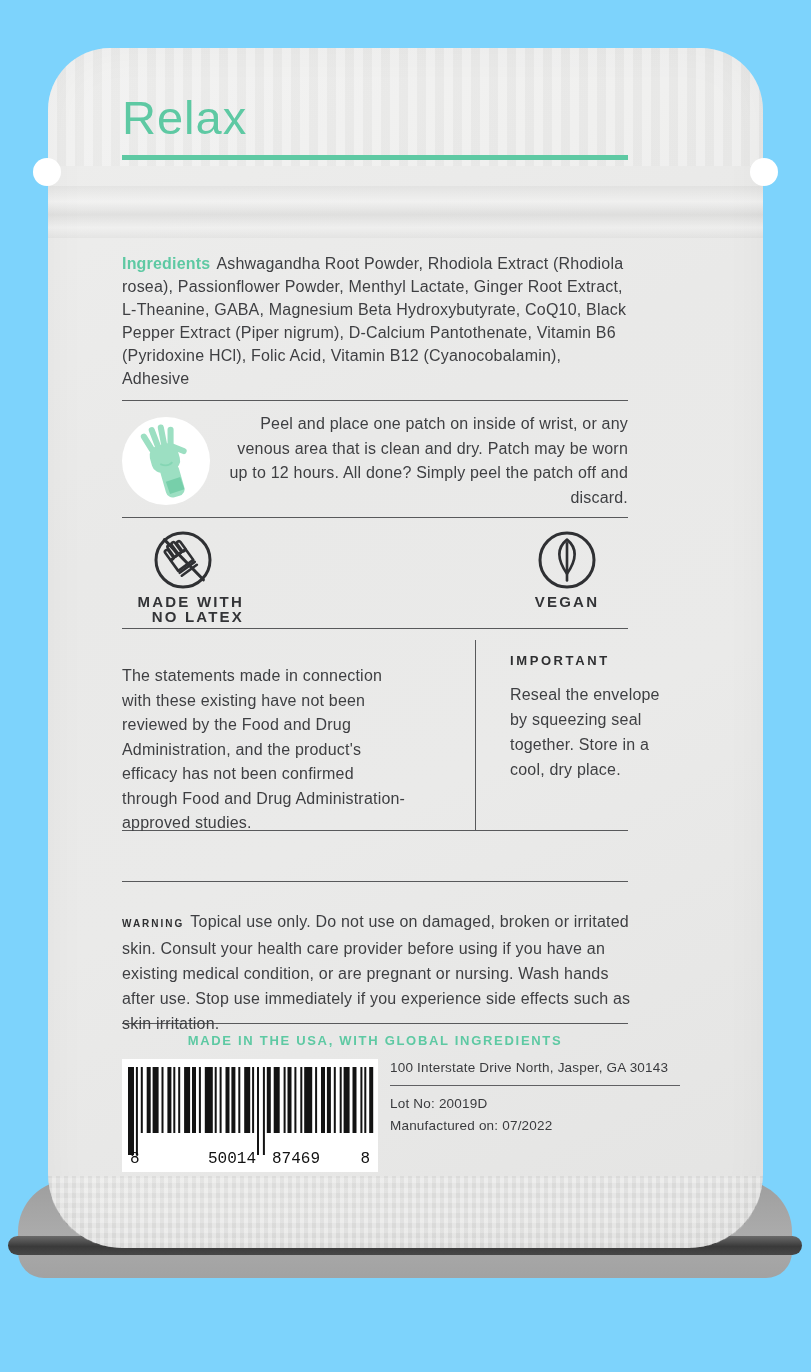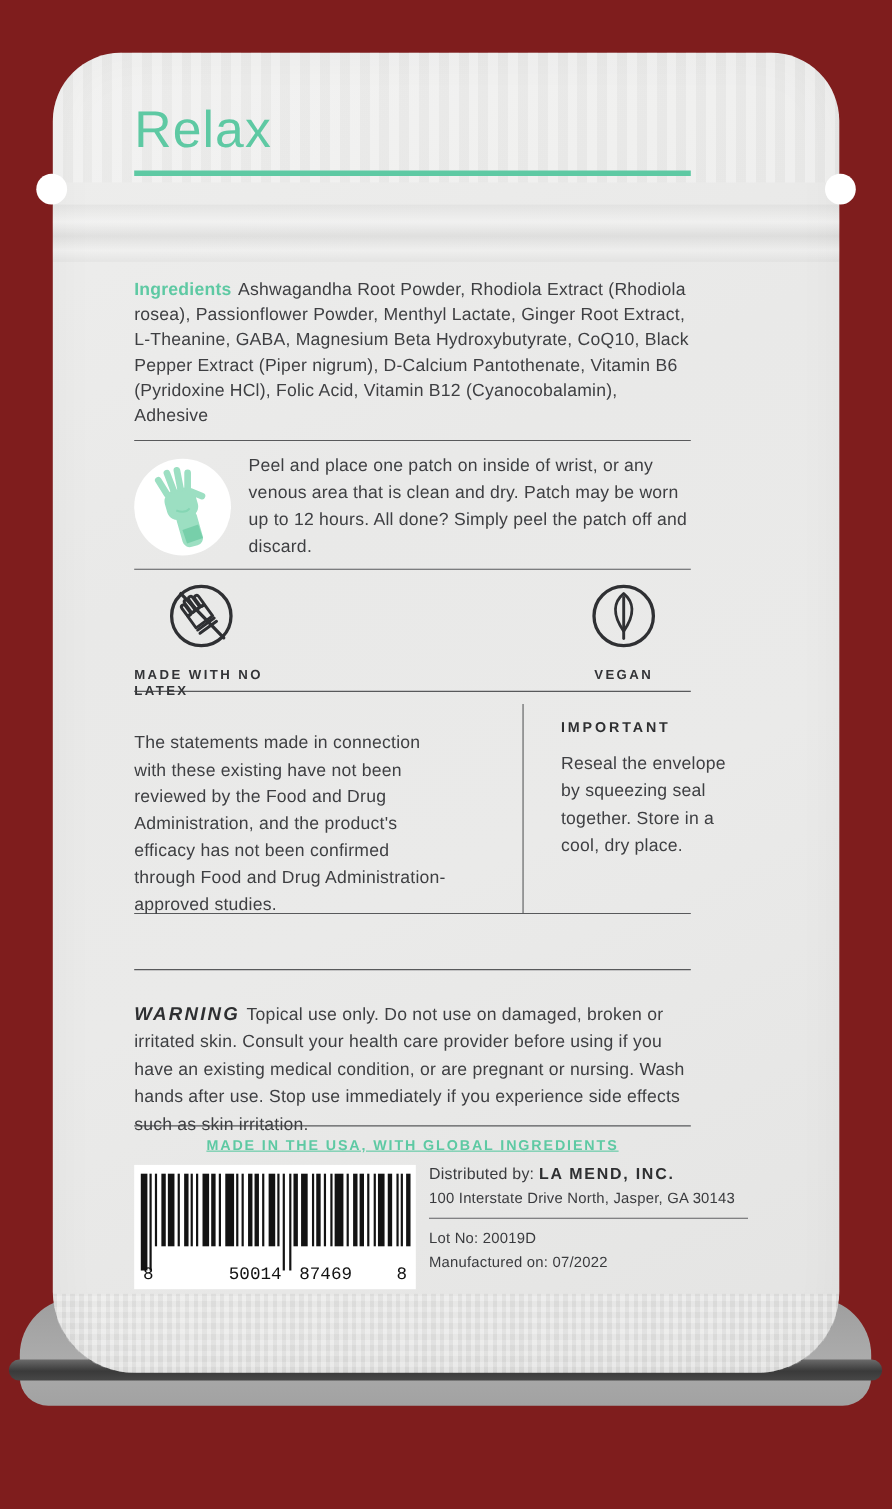--- a/index.html
+++ b/index.html
@@ -1,16 +1,16 @@
 <!DOCTYPE html>
 <html style="--accent: #5ec9a3;"><head>
 <meta charset="utf-8">
 <style>
   html,body{margin:0;padding:0;background:#ffffff;}
-  .stage{position:relative;width:811px;height:1372px;background:#7f1d1d;overflow:hidden;
+  .stage{position:relative;width:811px;height:1372px;background:#7dd3fc;overflow:hidden;
          font-family:"Liberation Sans",sans-serif;color:#3e3f42;}
   
   .backdrop{position:absolute;left:18px;top:1180px;width:774px;height:98px;
             background:linear-gradient(#9e9e9e,#ababab 55%,#a2a2a2);
             border-radius:52px 52px 26px 26px;}
   .shadow-bar{position:absolute;left:8px;top:1236px;width:794px;height:19px;border-radius:10px;
             background:linear-gradient(#6a6a6a,#3a3a3a 55%,#474747);}
   
   .package{position:absolute;left:48px;top:48px;width:715px;height:1200px;
            border-radius:62px 62px 74px 74px;
@@ -24,49 +24,49 @@
            background:repeating-linear-gradient(90deg,rgba(0,0,0,0.028) 0 4px,rgba(255,255,255,0.2) 4px 8px),
                       repeating-linear-gradient(0deg,rgba(0,0,0,0.02) 0 5px,rgba(255,255,255,0.12) 5px 10px);}
   .notch{position:absolute;width:28px;height:28px;border-radius:50%;background:#ffffff;top:110px;}
   .notch.left{left:-15px;} .notch.right{right:-15px;}
   
   .title{position:absolute;left:74px;top:42px;font-size:47px;letter-spacing:1px;color:var(--accent);}
   .title-rule{position:absolute;left:74px;top:107px;width:506px;height:5px;background:var(--accent);}
   .body-text{font-size:16px;line-height:23px;letter-spacing:0.2px;color:#3e3f42;}
   .lead{font-weight:bold;margin-right:6px;}
   .teal{color:var(--accent);}
-  .dark-lead{color:#2e2f31;letter-spacing:2px;font-size:17px;font-style:italic;}
+  .dark-lead{color:#2e2f31;letter-spacing:2px;font-size:10px;}
   .rule{position:absolute;left:74px;width:506px;height:0;border-top:1.4px solid rgba(62,63,66,0.85);}
   
   .ingredients{position:absolute;left:74px;top:188px;width:506px;}
   .r1{top:352px;} 
   .directions{position:absolute;left:74px;top:364px;width:506px;display:flex;align-items:center;gap:16px;}
   .hand-circle{flex:0 0 88px;width:88px;height:88px;border-radius:50%;background:#ffffff;
                display:flex;align-items:center;justify-content:center;}
-  .directions p{margin:0;width:402px;font-size:16px;line-height:24.5px;letter-spacing:0.2px;}
+  .directions p{margin:0;width:402px;font-size:16px;line-height:24.5px;letter-spacing:0.2px;text-align:right;}
   .r2{top:469px;}
   .badges{position:absolute;left:74px;top:482px;width:506px;display:flex;justify-content:space-between;}
   .badge{width:122px;display:flex;flex-direction:column;align-items:center;}
   .badge svg{width:60px;height:60px;}
-  .badge-label{margin-top:16px;font-size:12px;font-weight:bold;letter-spacing:2.2px;line-height:15px;
-               text-align:left;color:#333437;}
+  .badge-label{margin-top:4px;font-size:15px;font-weight:bold;letter-spacing:2.2px;line-height:15px;
+               text-align:right;color:#333437;}
   .r3{top:580px;}
   .twocol{position:absolute;left:74px;top:592px;width:506px;height:190px;}
   .disclaimer{position:absolute;left:0;top:8px;width:292px;font-size:16px;line-height:24.5px;letter-spacing:0.2px;}
   .vdiv{position:absolute;left:353px;top:0;width:0;height:190px;border-left:1.4px solid rgba(62,63,66,0.85);}
   .important{position:absolute;left:388px;top:8px;width:170px;font-size:16px;line-height:25px;letter-spacing:0.2px;}
   .important .head{font-size:13px;font-weight:bold;letter-spacing:2.6px;color:#2e2f31;margin-bottom:9px;}
   .r4{top:782px;}
   .website{position:absolute;left:74px;top:799px;width:506px;text-align:center;
            font-size:17.5px;font-weight:bold;letter-spacing:1.2px;color:var(--accent);}
   .r5{top:833px;}
   .warning{position:absolute;left:74px;top:845px;width:512px;font-size:16px;line-height:25px;letter-spacing:0.2px;}
   .r6{top:975px;}
   .made-in{position:absolute;left:34px;top:985px;width:586px;text-align:center;
-           font-size:13px;font-weight:bold;letter-spacing:1.7px;color:var(--accent);text-decoration:underline;}
+           font-size:13px;font-weight:bold;letter-spacing:1.7px;color:var(--accent);}
   
   .barcode-box{position:absolute;left:74px;top:1011px;width:256px;height:113px;background:#ffffff;}
   .barcode-box svg{position:absolute;left:4px;top:6px;}
   .bar-digit{position:absolute;bottom:4px;font-family:"Liberation Mono",monospace;font-size:16px;color:#111;}
   .d0{left:8px;} .d1{left:58px;margin-left:28px;} .d2{left:150px;} .d3{right:8px;}
   
   .info{position:absolute;left:342px;top:1009px;width:296px;font-size:13.5px;line-height:22px;letter-spacing:0.2px;color:#3a3b3e;}
   .info .row1{font-size:14.5px;}
   .info .brand{font-weight:bold;letter-spacing:1.6px;color:#2e2f31;}
   .info-rule{border:none;border-top:1.3px solid rgba(62,63,66,0.8);margin:6px 0 7px 0;width:290px;}
@@ -203,20 +203,19 @@
           <rect x="238.30000000000015" y="2" width="2" height="66" fill="#131313"></rect>
           <rect x="243.20000000000016" y="2" width="4" height="66" fill="#131313"></rect>
         </svg>
       <span class="bar-digit d0">8</span>
       <span class="bar-digit d1">50014</span>
       <span class="bar-digit d2">87469</span>
       <span class="bar-digit d3">8</span>
     </div>
 
     <div class="info">
-      <div class="row1"><span>Distributed by:</span> <span class="brand">LA MEND, INC.</span></div>
       <div>100 Interstate Drive North, Jasper, GA 30143</div>
       <hr class="info-rule">
       <div>Lot No: 20019D</div>
       <div>Manufactured on: 07/2022</div>
     </div>
   </div>
 </div>
 
 </body></html>

